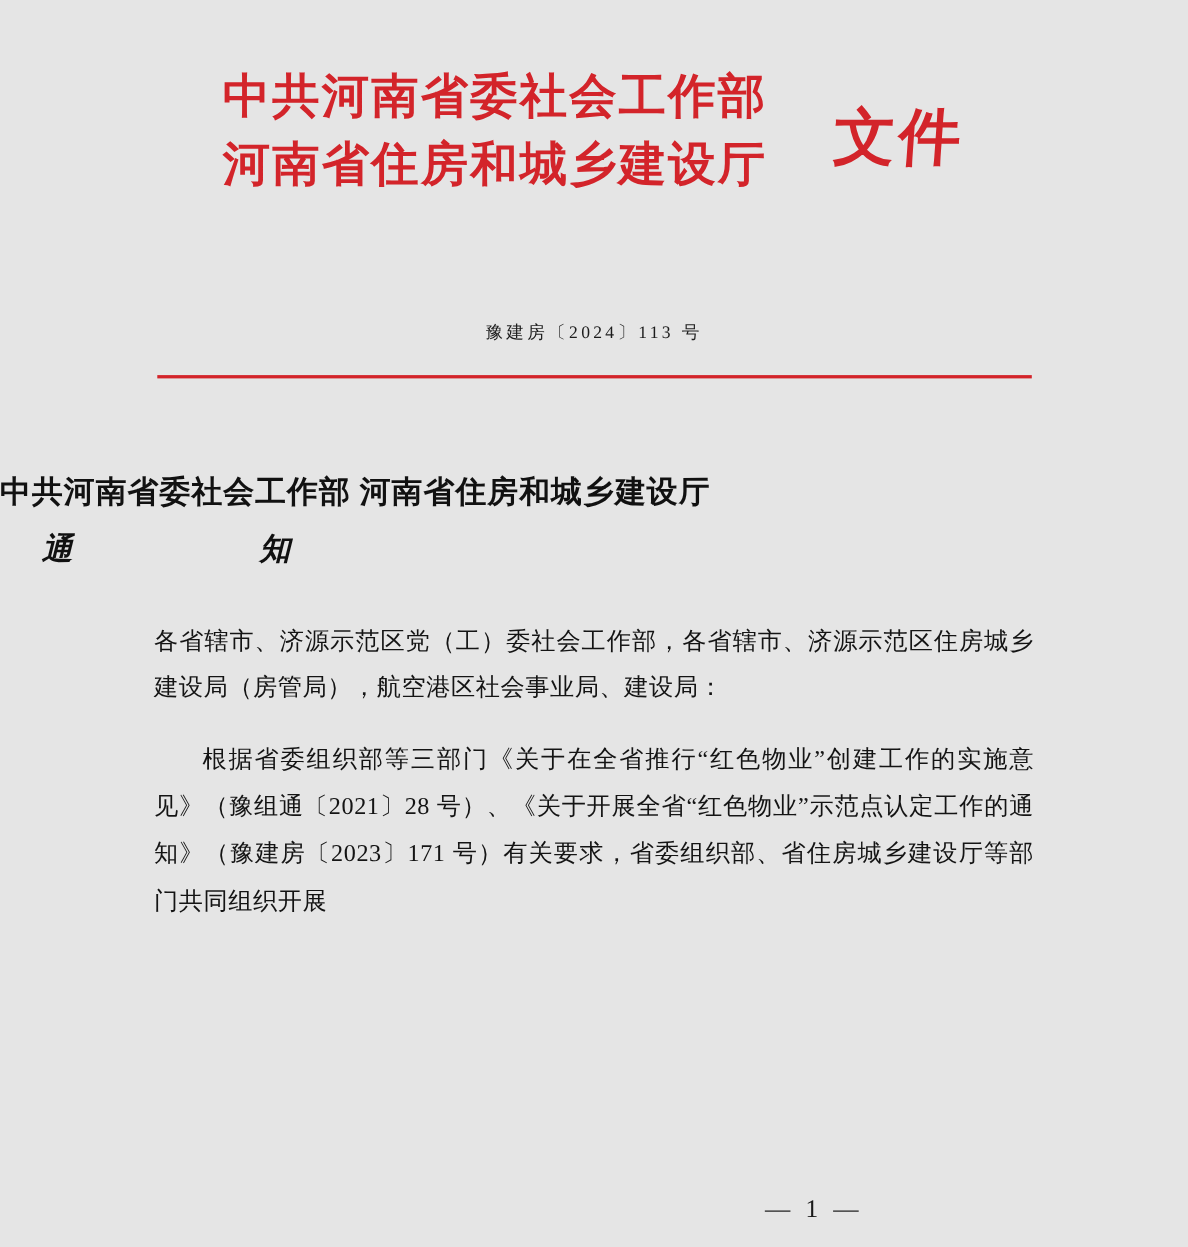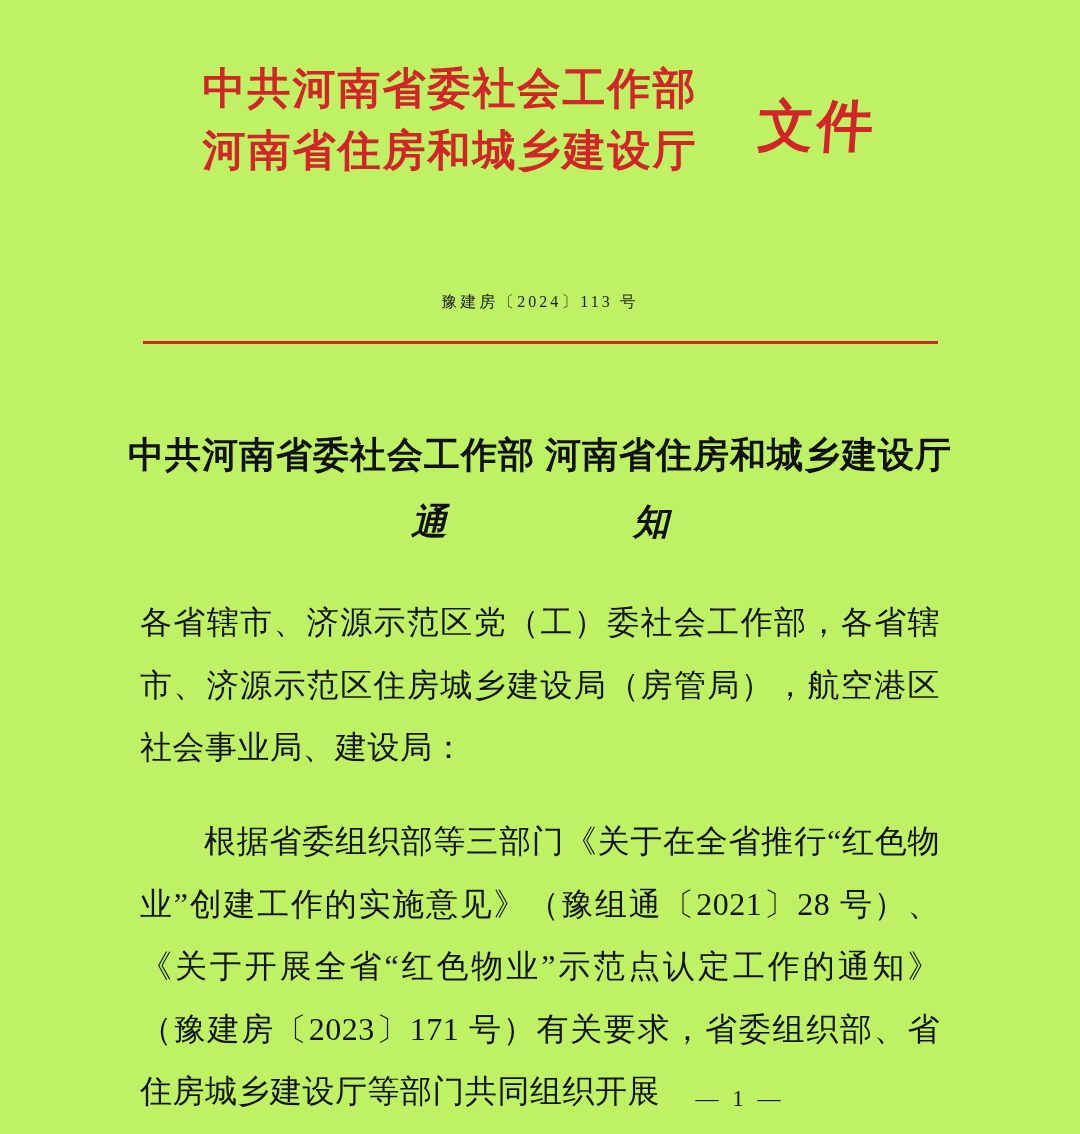--- a/index.html
+++ b/index.html
@@ -12,21 +12,21 @@
     height: 1134px;
     font-family: "Liberation Serif", "DejaVu Serif", serif;
     color: #1a1a1a;
     overflow: hidden;
     position: relative;
   }
   .page {
     position: relative;
     width: 1080px;
     height: 1134px;
-    background: #bef264;
+    background: #e5e5e5;
     box-sizing: border-box;
   }
 
   
   .letterhead {
     position: relative;
     padding-top: 54px;
     height: 200px;
     box-sizing: border-box;
   }
@@ -72,41 +72,40 @@
   .red-rule {
     margin: 28px auto 0 auto;
     width: 795px;
     height: 3px;
     background: #d3242a;
   }
 
   
   .title-block {
     margin-top: 78px;
-    text-align: center;
     font-weight: bold;
-    font-size: 36px;
+    font-size: 28px;
     line-height: 1.85;
     letter-spacing: 1px;
     color: #111;
   }
   .title-line-3 {
     letter-spacing: 1px;
   }
   .title-tongzhi {
     letter-spacing: 38px;
     padding-left: 38px;
     font-style: italic;
   }
 
   
   .body-block {
     margin: 36px auto 0 auto;
     width: 800px;
-    font-size: 32px;
+    font-size: 22px;
     line-height: 1.95;
     letter-spacing: 0.5px;
     color: #141414;
     text-align: justify;
     text-justify: inter-ideograph;
   }
   .p-indent {
     text-indent: 2em;
   }
   .p-flat {

